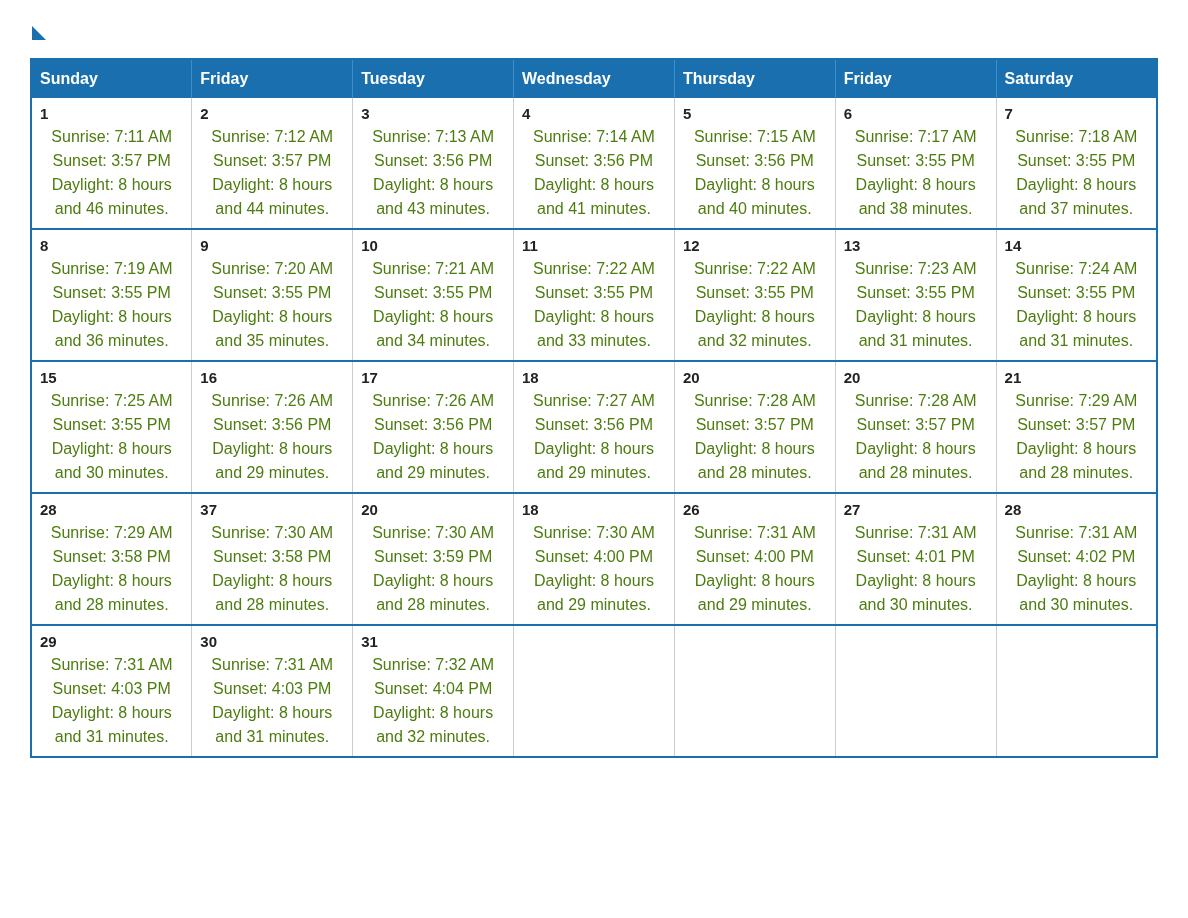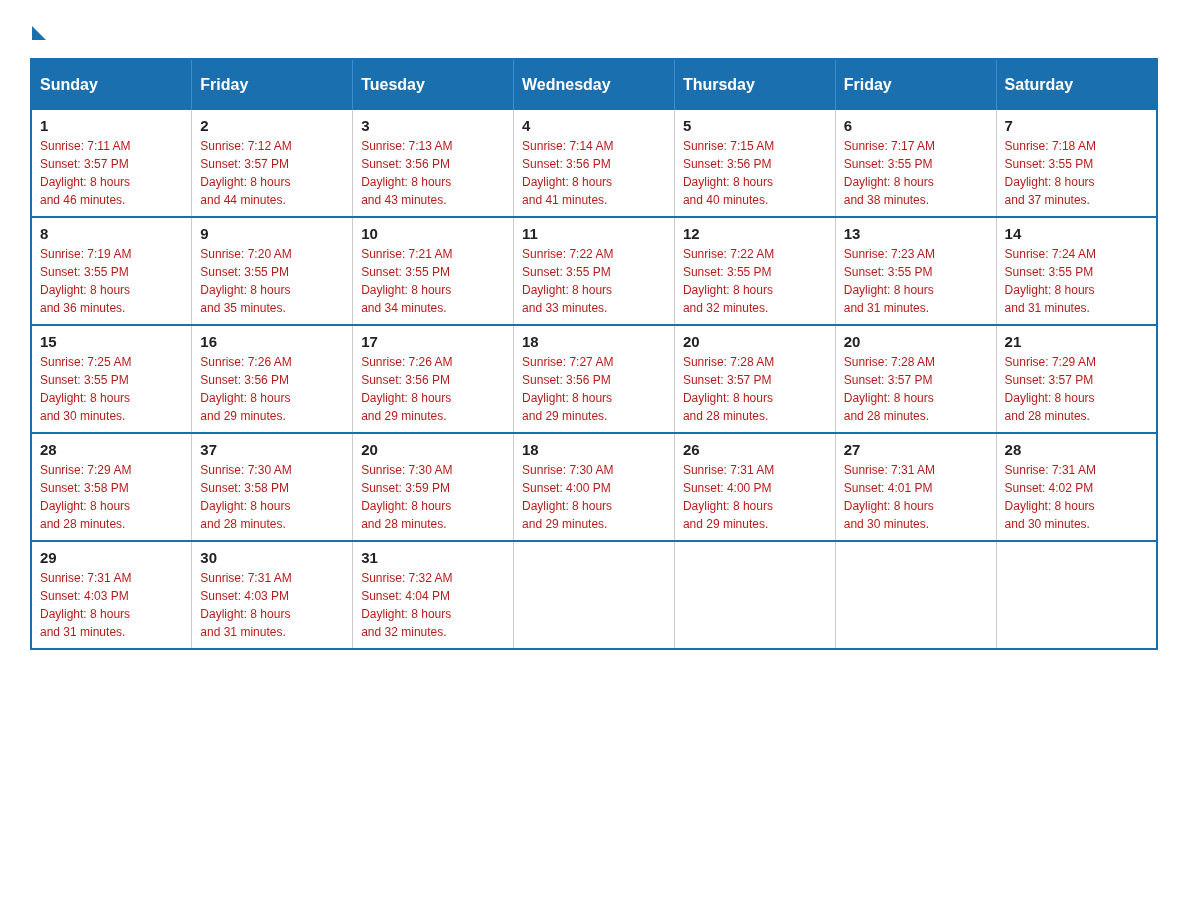--- a/index.html
+++ b/index.html
@@ -61,21 +61,21 @@
       margin-top: 4px;
     }
     .calendar {
       width: 100%;
       border-collapse: collapse;
       border: 2px solid #1a6faf;
     }
     .calendar thead tr th {
       background: #1a6faf;
       color: #fff;
-      padding: 16px 8px;
+      padding: 10px 8px;
       font-size: 16px;
       font-weight: bold;
       text-align: left;
       border-right: 1px solid #3a8fd0;
     }
     .calendar thead tr th:last-child {
       border-right: none;
     }
     .calendar tbody tr td {
       vertical-align: top;
@@ -93,23 +93,24 @@
     .calendar tbody tr td:last-child {
       border-right: none;
     }
     .day-number {
       font-size: 15px;
       font-weight: bold;
       margin-bottom: 3px;
       color: #222;
     }
     .day-info {
-      font-size: 12px;
+      font-size: 16px;
       line-height: 1.5;
-      color: #b91c1c;
+      color: #4d7c0f;
+      text-align: center;
     }
     .empty-cell {
       background: #fff;
     }
   </style>
 </head>
 <body>
 
 <div class="header">
   <div class="logo">

